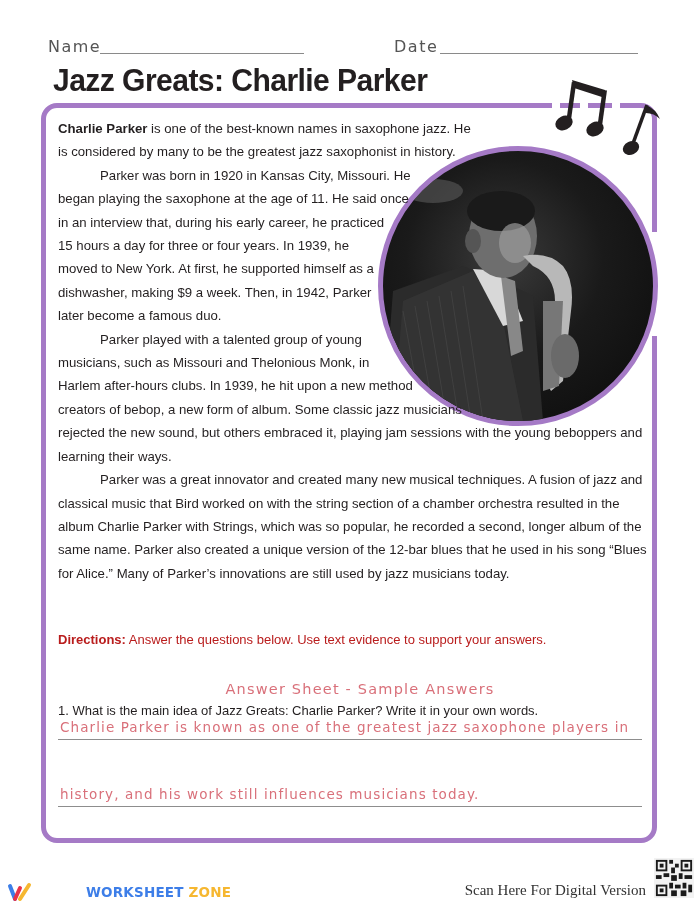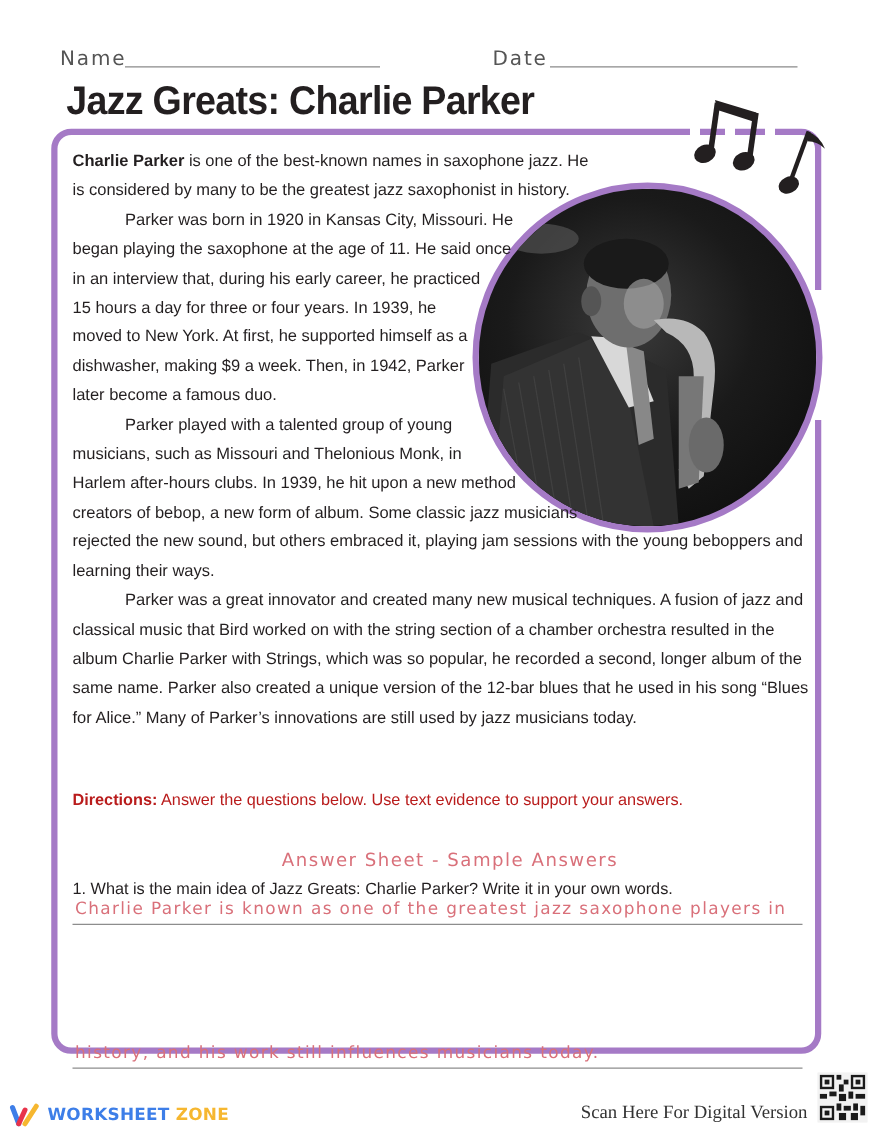--- a/index.html
+++ b/index.html
@@ -56,22 +56,22 @@
     font-family: "DejaVu Sans", sans-serif; font-size: 14.5px; letter-spacing: 1.2px;
     color: #d9707a; padding-left: 20px; box-sizing: border-box;
   }
   .question { position: absolute; left: 58px; top: 703px; font-size: 13px; color: #231f20; text-align: right; }
   .answer-line {
     position: absolute; left: 58px; width: 582px; border-bottom: 1.5px solid #8d8d8d;
     font-family: "DejaVu Sans", sans-serif; font-size: 13.5px; letter-spacing: 1.1px;
     color: #d9707a; padding-left: 2px; height: 22px; line-height: 20px; white-space: nowrap;
   }
   .a1 { top: 717px; }
-  .a2 { top: 832px; }
-  .footer-logo { position: absolute; left: 7px; top: 880px; height: 24px; display: flex; align-items: center; }
+  .a2 { top: 784px; }
+  .footer-logo { position: absolute; left: 7px; top: 880px; height: 24px; display: flex; align-items: center; gap: 48px; }
   .logo-text { font-family: "DejaVu Sans", sans-serif; font-weight: bold; font-size: 13.5px; margin-left: 5px; letter-spacing: 0.2px; }
   .logo-text .w { color: #3d7ee8; }
   .logo-text .z { color: #f6b730; }
   .scan {
     position: absolute; right: 54px; top: 882px;
     font-family: Liberation Serif, serif; font-size: 15px; color: #333;
   }
   .qr { position: absolute; right: 6px; top: 858px; width: 40px; height: 40px; background: #f2f2f2; }
 </style>
 </head>

